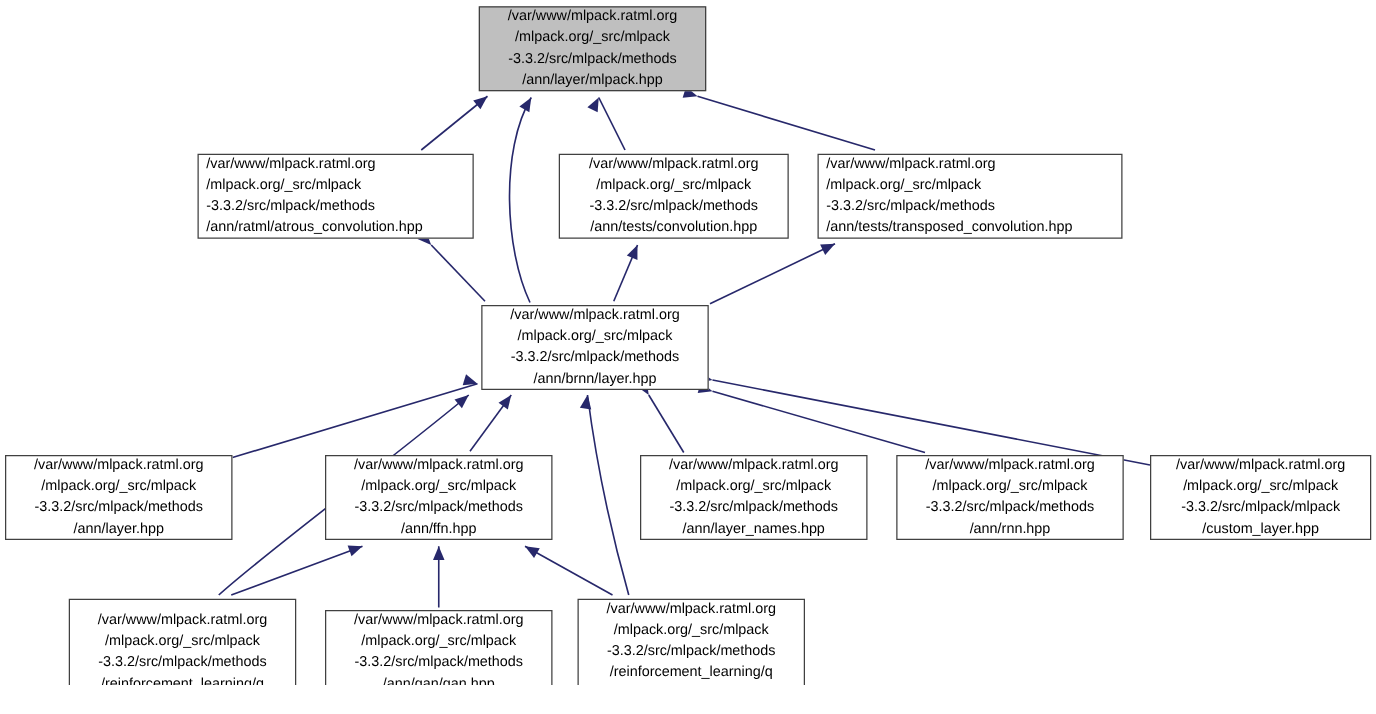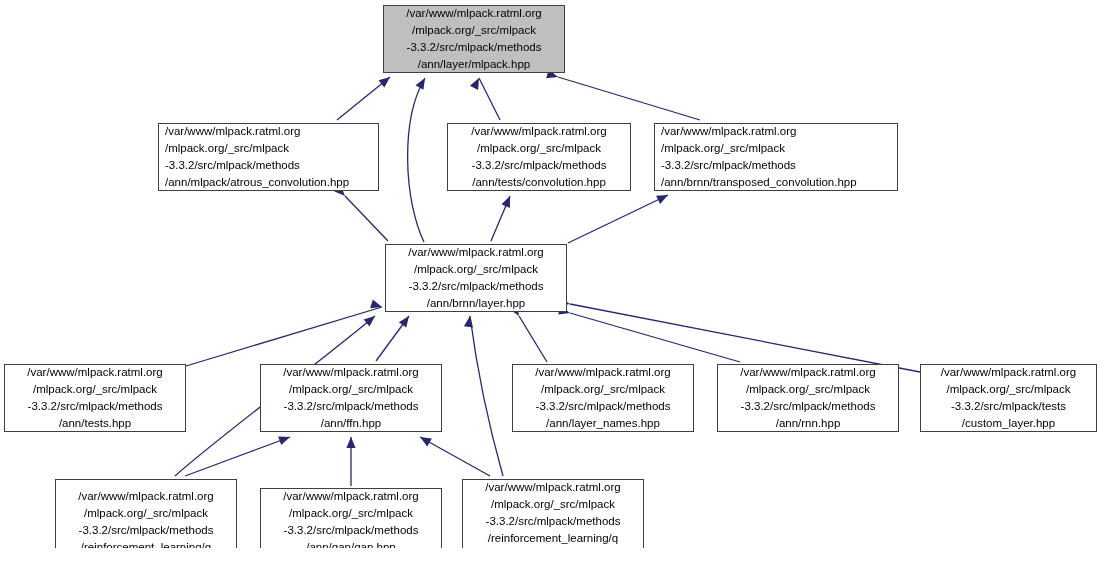--- a/index.html
+++ b/index.html
@@ -92,45 +92,45 @@
       <div class="node current" style="left: 383px; top: 5px; width: 182px; height: 68px;">
         <span class="line">/var/www/mlpack.ratml.org</span>
         <span class="line">/mlpack.org/_src/mlpack</span>
         <span class="line">-3.3.2/src/mlpack/methods</span>
         <span class="line">/ann/layer/mlpack.hpp</span>
       </div>
       <div class="node" style="left: 158px; top: 123px; width: 221px; height: 68px; align-items: flex-start;">
         <span class="line">/var/www/mlpack.ratml.org</span>
         <span class="line">/mlpack.org/_src/mlpack</span>
         <span class="line">-3.3.2/src/mlpack/methods</span>
-        <span class="line">/ann/mlpack/atrous_convolution.hpp</span>
+        <span class="line">/ann/ratml/atrous_convolution.hpp</span>
       </div>
       <div class="node" style="left: 447px; top: 123px; width: 184px; height: 68px;">
         <span class="line">/var/www/mlpack.ratml.org</span>
         <span class="line">/mlpack.org/_src/mlpack</span>
         <span class="line">-3.3.2/src/mlpack/methods</span>
         <span class="line">/ann/tests/convolution.hpp</span>
       </div>
       <div class="node" style="left: 654px; top: 123px; width: 244px; height: 68px; align-items: flex-start;">
         <span class="line">/var/www/mlpack.ratml.org</span>
         <span class="line">/mlpack.org/_src/mlpack</span>
         <span class="line">-3.3.2/src/mlpack/methods</span>
-        <span class="line">/ann/brnn/transposed_convolution.hpp</span>
+        <span class="line">/ann/tests/transposed_convolution.hpp</span>
       </div>
       <div class="node" style="left: 385px; top: 244px; width: 182px; height: 68px;">
         <span class="line">/var/www/mlpack.ratml.org</span>
         <span class="line">/mlpack.org/_src/mlpack</span>
         <span class="line">-3.3.2/src/mlpack/methods</span>
         <span class="line">/ann/brnn/layer.hpp</span>
       </div>
       <div class="node" style="left: 4px; top: 364px; width: 182px; height: 68px;">
         <span class="line">/var/www/mlpack.ratml.org</span>
         <span class="line">/mlpack.org/_src/mlpack</span>
         <span class="line">-3.3.2/src/mlpack/methods</span>
-        <span class="line">/ann/tests.hpp</span>
+        <span class="line">/ann/layer.hpp</span>
       </div>
       <div class="node" style="left: 260px; top: 364px; width: 182px; height: 68px;">
         <span class="line">/var/www/mlpack.ratml.org</span>
         <span class="line">/mlpack.org/_src/mlpack</span>
         <span class="line">-3.3.2/src/mlpack/methods</span>
         <span class="line">/ann/ffn.hpp</span>
       </div>
       <div class="node" style="left: 512px; top: 364px; width: 182px; height: 68px;">
         <span class="line">/var/www/mlpack.ratml.org</span>
         <span class="line">/mlpack.org/_src/mlpack</span>
@@ -139,21 +139,21 @@
       </div>
       <div class="node" style="left: 717px; top: 364px; width: 182px; height: 68px;">
         <span class="line">/var/www/mlpack.ratml.org</span>
         <span class="line">/mlpack.org/_src/mlpack</span>
         <span class="line">-3.3.2/src/mlpack/methods</span>
         <span class="line">/ann/rnn.hpp</span>
       </div>
       <div class="node" style="left: 920px; top: 364px; width: 177px; height: 68px;">
         <span class="line">/var/www/mlpack.ratml.org</span>
         <span class="line">/mlpack.org/_src/mlpack</span>
-        <span class="line">-3.3.2/src/mlpack/tests</span>
+        <span class="line">-3.3.2/src/mlpack/mlpack</span>
         <span class="line">/custom_layer.hpp</span>
       </div>
       <div class="node" style="left: 55px; top: 479px; width: 182px; height: 85px;">
         <span class="line">/var/www/mlpack.ratml.org</span>
         <span class="line">/mlpack.org/_src/mlpack</span>
         <span class="line">-3.3.2/src/mlpack/methods</span>
         <span class="line">/reinforcement_learning/q</span>
       </div>
       <div class="node" style="left: 260px; top: 488px; width: 182px; height: 68px;">
         <span class="line">/var/www/mlpack.ratml.org</span>

